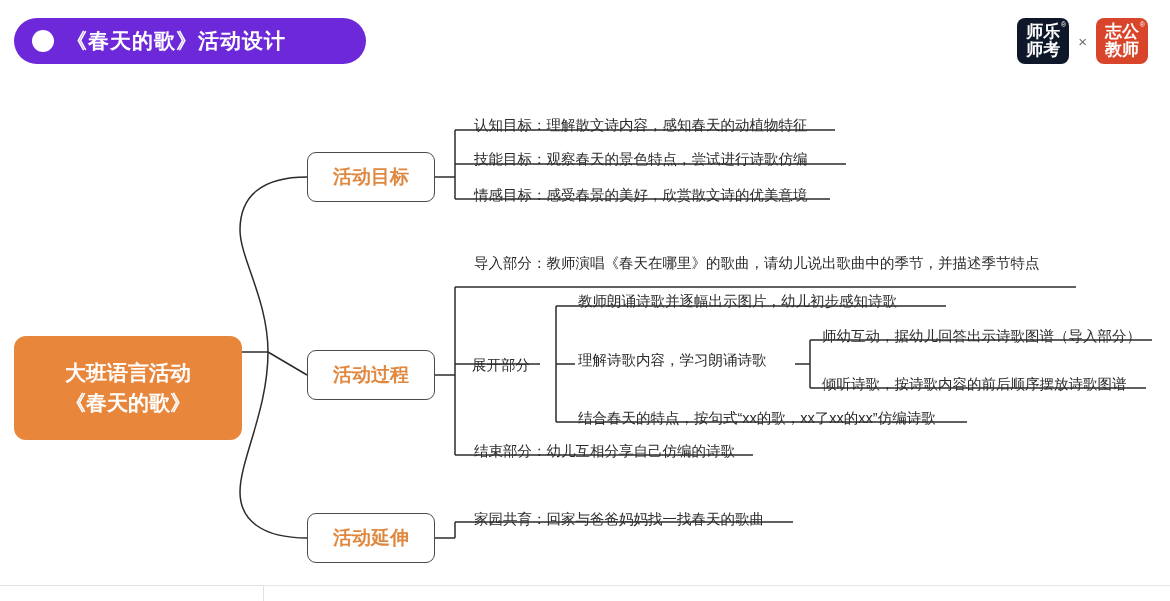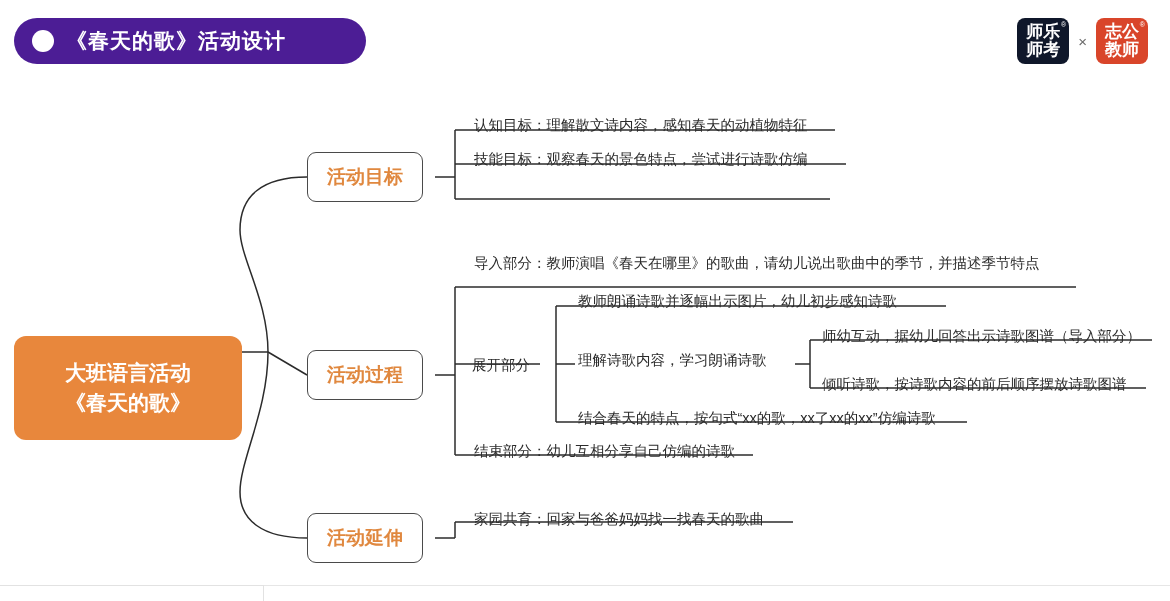--- a/index.html
+++ b/index.html
@@ -30,21 +30,21 @@
     pointer-events: none;
   }
 
   
   .header-pill {
     position: absolute;
     left: 14px;
     top: 18px;
     height: 46px;
     min-width: 352px;
-    background: #4c1d95;
+    background: #6d28d9;
     border-radius: 23px;
     display: flex;
     align-items: center;
     padding: 0 22px 0 18px;
     box-sizing: border-box;
   }
   .header-dot {
     width: 22px;
     height: 22px;
     border-radius: 50%;
@@ -115,21 +115,21 @@
     font-size: 21px;
     font-weight: bold;
     line-height: 1.45;
     text-align: center;
     margin-top: 36px;
   }
 
   
   .branch-node {
     position: absolute;
-    width: 116px;
+    width: 128px;
     height: 50px;
     background: #ffffff;
     border: 1.6px solid #4a4a4a;
     border-radius: 9px;
     display: flex;
     align-items: center;
     justify-content: center;
     color: #e0883f;
     font-size: 19px;
     font-weight: bold;
@@ -241,20 +241,21 @@
     <div>大班语言活动</div>
     <div>《春天的歌》</div>
   </div>
 
   <div class="branch-node" id="branch-goal">活动目标</div>
   <div class="branch-node" id="branch-process">活动过程</div>
   <div class="branch-node" id="branch-extend">活动延伸</div>
 
   <div class="leaf" style="left:474px; top:118px;text-align:right;">认知目标：理解散文诗内容，感知春天的动植物特征</div>
   <div class="leaf" style="left:474px; top:152px;">技能目标：观察春天的景色特点，尝试进行诗歌仿编</div>
+  <div class="leaf" style="left:474px; top:188px;">情感目标：感受春景的美好，欣赏散文诗的优美意境</div>
 
   <div class="leaf" style="left:474px; top:256px;">导入部分：教师演唱《春天在哪里》的歌曲，请幼儿说出歌曲中的季节，并描述季节特点</div>
   <div class="sublabel" style="left:472px; top:356px;">展开部分</div>
 
   <div class="leaf" style="left:578px; top:294px;">教师朗诵诗歌并逐幅出示图片，幼儿初步感知诗歌</div>
   <div class="leaf" style="left:578px; top:353px;">理解诗歌内容，学习朗诵诗歌</div>
   <div class="leaf" style="left:578px; top:411px;">结合春天的特点，按句式“xx的歌，xx了xx的xx”仿编诗歌</div>
 
   <div class="leaf" style="left:822px; top:329px;">师幼互动，据幼儿回答出示诗歌图谱（导入部分）</div>
   <div class="leaf" style="left:822px; top:377px;">倾听诗歌，按诗歌内容的前后顺序摆放诗歌图谱</div>

